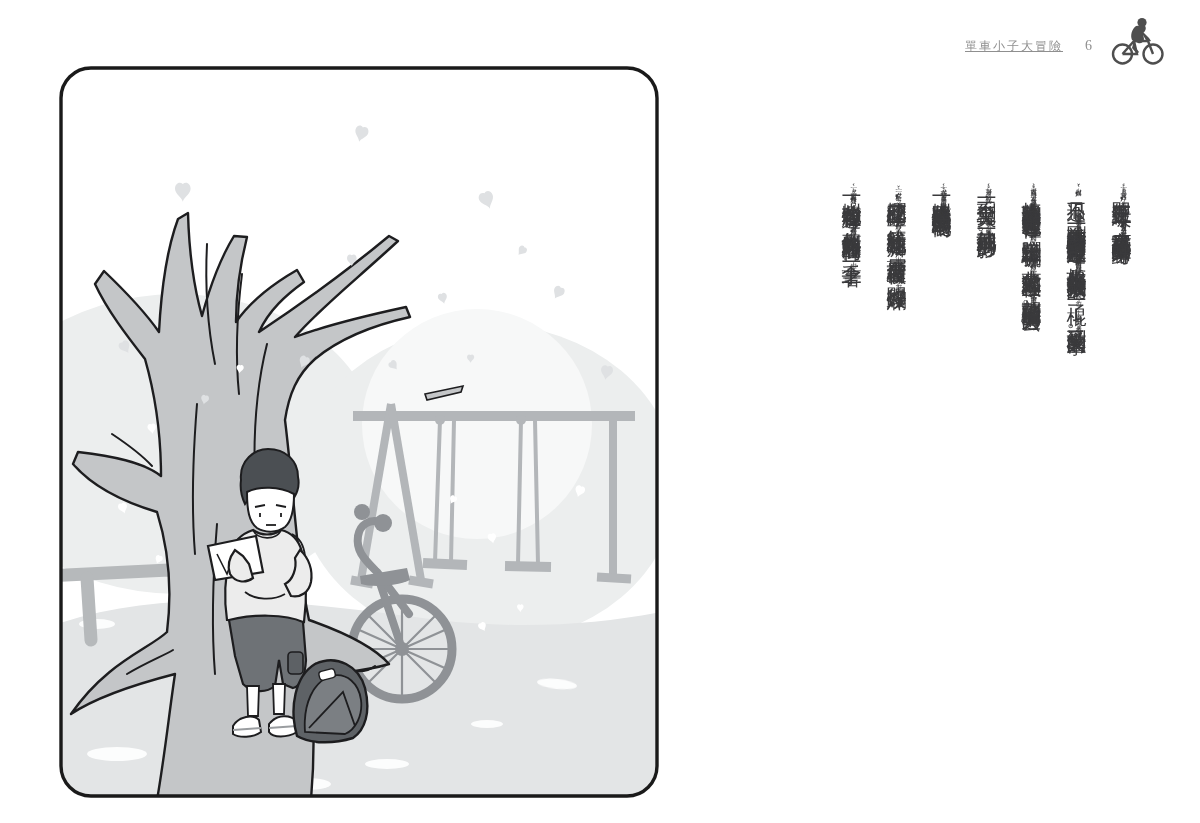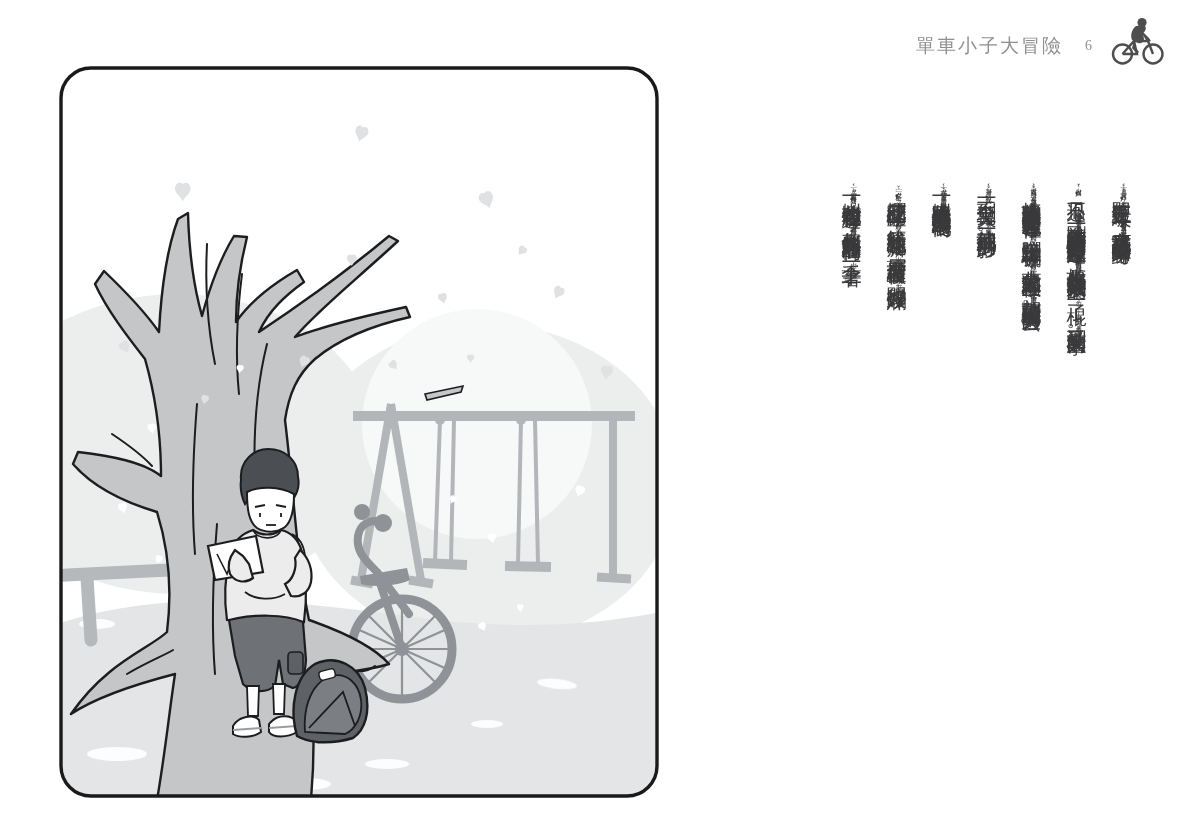--- a/index.html
+++ b/index.html
@@ -14,21 +14,21 @@
     position:relative;background:var(--bg);
     font-family:"Liberation Serif","DejaVu Serif",serif;
     overflow:hidden;
   }
   
   .header{
     position:absolute;top:26px;right:34px;
     display:flex;align-items:center;gap:16px;
     color:var(--header-text);
   }
-  .header .title{font-size:19px;letter-spacing:2px;}
+  .header .title{font-size:12px;letter-spacing:2px;text-decoration:underline;}
   .header .pagenum{font-size:14px;margin-left:6px;}
   .header .bike-ico{margin-top:-12px;}
   
   .illustration{
     position:absolute;left:57px;top:64px;width:604px;height:736px;
   }
   
   .story{
     position:absolute;top:146px;right:56px;height:630px;
     writing-mode:vertical-rl;text-orientation:upright;

